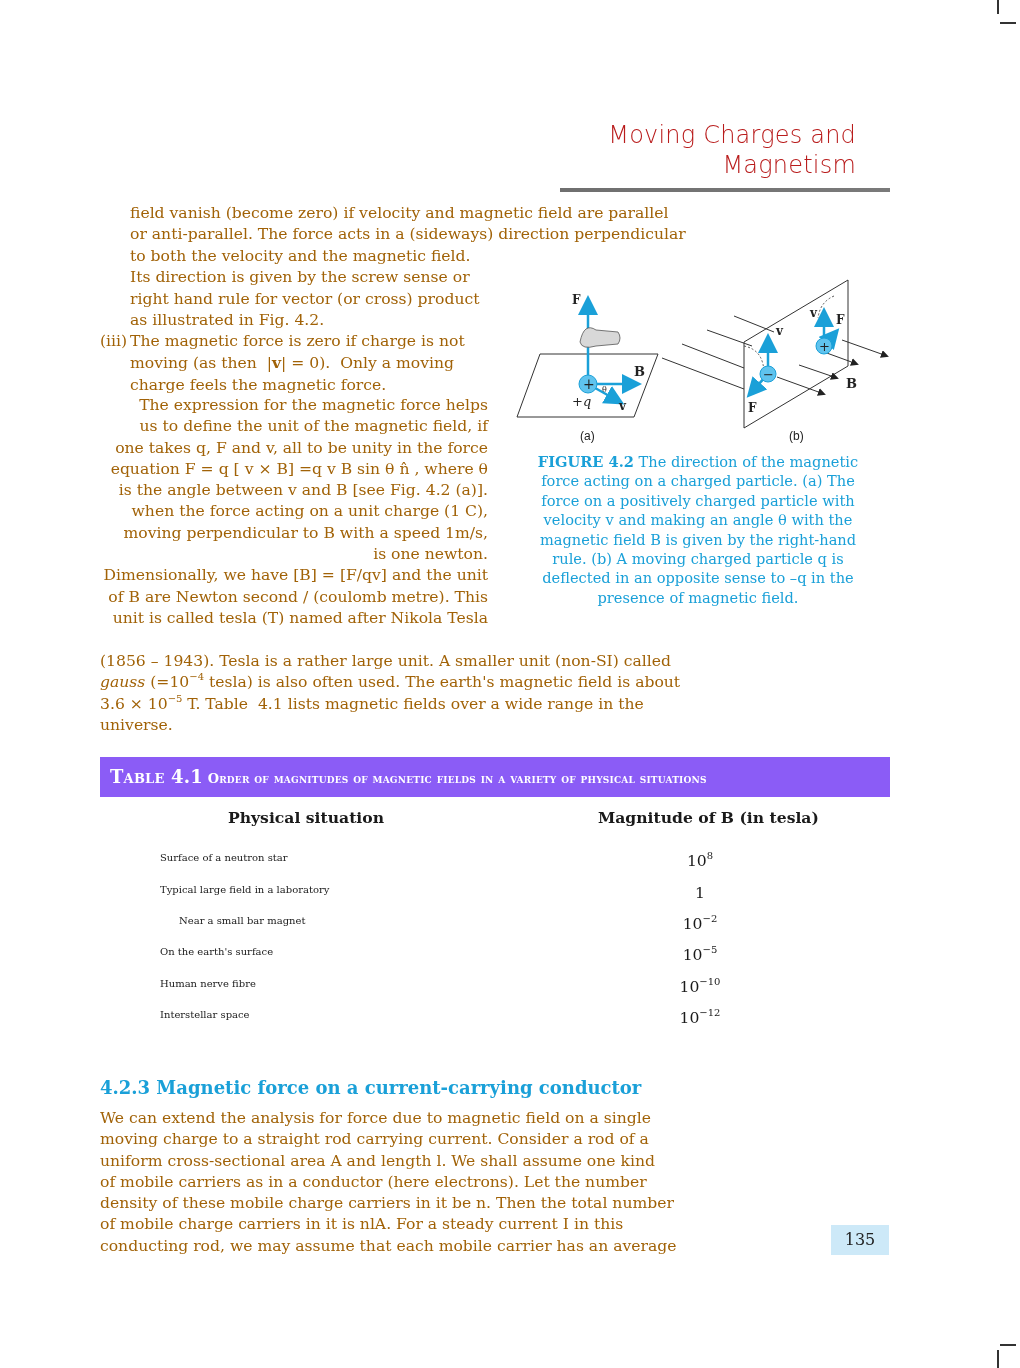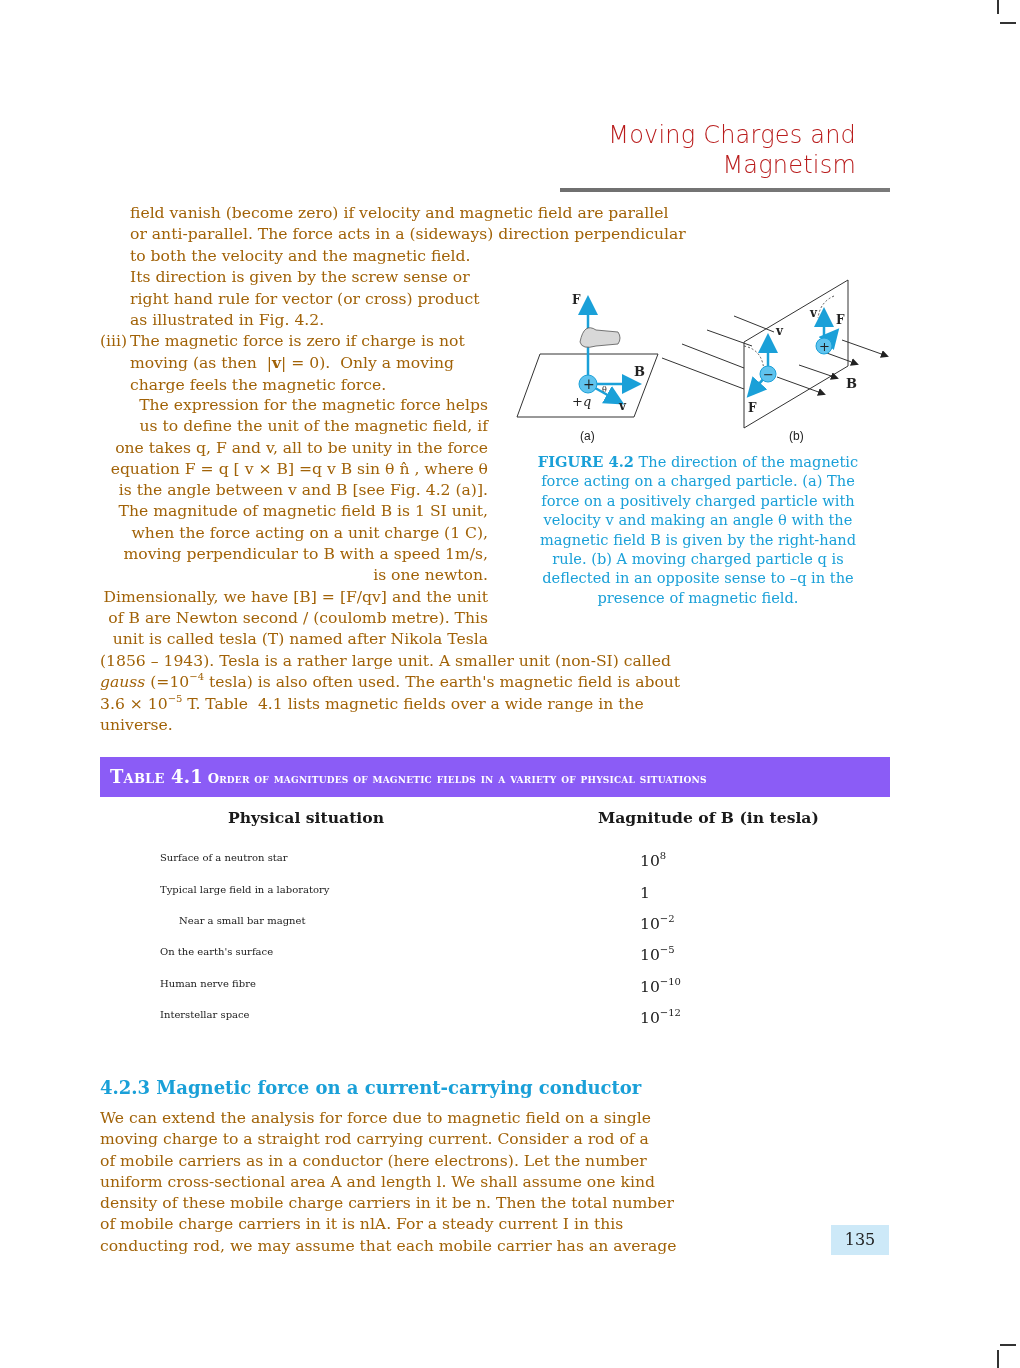--- a/index.html
+++ b/index.html
@@ -20,21 +20,21 @@
   .figure { position: absolute; left: 512px; top: 272px; width: 385px; height: 175px; }
   .caption { position: absolute; left: 522px; top: 452px; width: 352px; font-size: 14.6px; line-height: 19.4px;
          color: #1aa0d8; text-align: center; }
   .caption .cap-label { font-weight: bold; }
   .table-banner { position: absolute; left: 100px; top: 757px; width: 790px; height: 40px; background: #8b5cf6;
          color: #fff; font-weight: bold; font-size: 13px; line-height: 40px; padding-left: 10px; box-sizing: border-box;
          font-variant: small-caps; letter-spacing: 0.2px; white-space: nowrap; }
   .table-banner .tno { font-size: 18px; }
   .th { position: absolute; top: 808px; font-weight: bold; font-size: 15.6px; }
   .row-label { position: absolute; left: 160px; font-size: 10px; }
-  .row-value { position: absolute; left: 640px; width: 120px; font-size: 15.6px; }
+  .row-value { position: absolute; left: 640px; width: 120px; text-align: center; font-size: 15.6px; }
   .section-heading { position: absolute; left: 100px; top: 1077px; font-size: 18px; font-weight: bold; color: #1aa0d8; }
   .page-num { position: absolute; left: 831px; top: 1225px; width: 58px; height: 30px; background: #cde9f8;
          text-align: center; line-height: 30px; font-size: 16px; color: #222; }
 </style>
 </head>
 <body>
 
 <div class="crop" style="left:997px;top:0;width:2px;height:14px;"></div>
 <div class="crop" style="left:1000px;top:22px;width:16px;height:2px;"></div>
 <div class="crop" style="left:1000px;top:1344px;width:16px;height:2px;"></div>
@@ -64,21 +64,20 @@
     <p>charge feels the magnetic force.</p>
   </div>
 </div>
 
 <div class="para" style="left:100px;top:395px;width:388px;text-align:right;">
   <p style="text-indent:30px">The expression for the magnetic force helps</p>
   <p>us to define the unit of the magnetic field, if</p>
   <p>one takes q, F and v, all to be unity in the force</p>
   <p>equation F = q [ v × B] =q v B sin θ n̂ , where θ</p>
   <p>is the angle between v and B [see  Fig. 4.2 (a)].</p>
-  <p>The magnitude of magnetic field B is 1 SI unit,</p>
   <p>when the force acting on a unit charge (1 C),</p>
   <p>moving perpendicular to B with a speed 1m/s,</p>
   <p>is one newton.</p>
   <p>Dimensionally, we have [B] = [F/qv] and the unit</p>
   <p>of B are Newton second / (coulomb metre).  This</p>
   <p>unit is called tesla (T) named after Nikola Tesla</p>
 </div>
 <div class="para justify" style="left:100px;top:651px;width:600px;">
   <p>(1856 – 1943). Tesla is a rather large unit. A smaller  unit (non-SI) called</p>
   <p><span class="i">gauss</span> (=10<sup>−4</sup> tesla) is also often used. The earth's magnetic field is about</p>
@@ -159,20 +158,20 @@
 <div class="row-value" style="top:946px;"><span>10</span><sup>−5</sup></div>
 <div class="row-label" style="top:978px;">Human nerve fibre</div>
 <div class="row-value" style="top:978px;"><span>10</span><sup>−10</sup></div>
 <div class="row-label" style="top:1009px;">Interstellar space</div>
 <div class="row-value" style="top:1009px;"><span>10</span><sup>−12</sup></div>
 
 <div class="section-heading">4.2.3  Magnetic force on a current-carrying conductor</div>
 <div class="para justify" style="left:100px;top:1108px;width:600px;">
   <p>We can extend the analysis for force due to magnetic field on a single</p>
   <p>moving charge to a straight rod carrying current. Consider a rod of a</p>
+  <p>uniform cross-sectional area A and length l. We shall assume one kind</p>
   <p>of mobile carriers as in a conductor (here electrons). Let the number</p>
-  <p>uniform cross-sectional area A and length l. We shall assume one kind</p>
   <p>density of these mobile charge carriers in it be n. Then the total number</p>
   <p>of mobile charge carriers in it is nlA. For a steady current I in this</p>
   <p>conducting rod, we may assume that each mobile carrier has an average</p>
 </div>
 
 <div class="page-num">135</div>
 
 </body></html>

